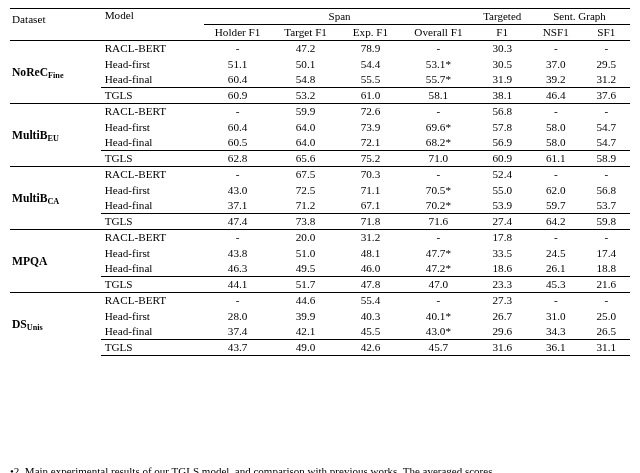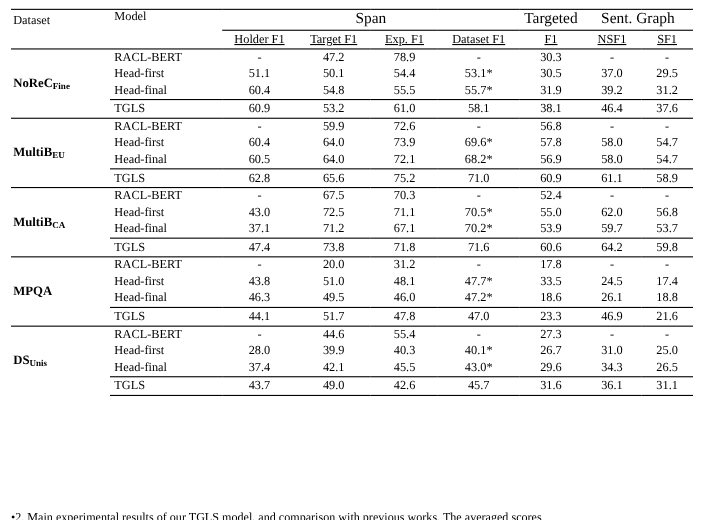--- a/index.html
+++ b/index.html
@@ -46,29 +46,28 @@
     padding-left: 4px !important;
   }
   
   .toprule td, .toprule th { border-top: 1.3px solid #000; }
   .botrule td { border-bottom: 1.3px solid #000; }
   .midrule td, .midrule th { border-bottom: 0.8px solid #000; }
   .grouprule td { border-top: 0.6px solid #000; }
 
   .hdr-group {
     border-bottom: 0.6px solid #000;
-    font-size: 14px;
+    font-size: 11px;
   }
   .hdr-row td {
     padding-bottom: 3px;
   }
   .hdr-row2 td {
     padding-bottom: 3px;
     padding-top: 2px;
-    text-decoration: underline;
   }
   .bold { font-weight: bold; }
   .dsname {
     font-weight: bold;
     font-size: 11.6px;
   }
   .dsname sub {
     font-weight: bold;
     font-size: 8.2px;
     vertical-align: baseline;
@@ -112,21 +111,21 @@
         <td class="col-dataset" rowspan="2" style="vertical-align:top;padding-top:4px;">Dataset</td>
         <td class="col-model" rowspan="2" style="vertical-align:top;padding-top:0;">Model</td>
         <td colspan="4" class="hdr-group">Span</td>
         <td colspan="1" class="hdr-group">Targeted</td>
         <td colspan="2" class="hdr-group">Sent. Graph</td>
       </tr>
       <tr class="midrule hdr-row2">
         <td>Holder F1</td>
         <td>Target F1</td>
         <td>Exp. F1</td>
-        <td>Dataset F1</td>
+        <td>Overall F1</td>
         <td>F1</td>
         <td>NSF1</td>
         <td>SF1</td>
       </tr>
     </tbody>
     <tbody id="body-rows">
         <tr class="grouprule grp-top">
           <td class="col-dataset" rowspan="4" style="vertical-align: middle;"><span class="dsname">NoReC<sub>Fine</sub></span></td>
           <td class="col-model">RACL-BERT</td>
           <td>-</td>
@@ -238,21 +237,21 @@
           <td>53.9</td>
           <td>59.7</td>
           <td>53.7</td>
         </tr>
         <tr class="thinrule-top" style="border-top: 0.6px solid rgb(0, 0, 0);">
           <td class="col-model">TGLS</td>
           <td class="bold">47.4</td>
           <td class="bold">73.8</td>
           <td class="bold">71.8</td>
           <td class="bold">71.6</td>
-          <td class="bold">60.6</td>
+          <td class="bold">27.4</td>
           <td class="bold">64.2</td>
           <td class="bold">59.8</td>
         </tr>
         <tr class="grouprule grp-top">
           <td class="col-dataset" rowspan="4" style="vertical-align: middle;"><span class="dsname">MPQA</span></td>
           <td class="col-model">RACL-BERT</td>
           <td>-</td>
           <td>20.0</td>
           <td>31.2</td>
           <td>-</td>
@@ -280,21 +279,21 @@
           <td>26.1</td>
           <td>18.8</td>
         </tr>
         <tr class="thinrule-top" style="border-top: 0.6px solid rgb(0, 0, 0);">
           <td class="col-model">TGLS</td>
           <td>44.1</td>
           <td class="bold">51.7</td>
           <td>47.8</td>
           <td>47.0</td>
           <td>23.3</td>
-          <td class="bold">46.9</td>
+          <td class="bold">45.3</td>
           <td class="bold">21.6</td>
         </tr>
         <tr class="grouprule grp-top">
           <td class="col-dataset" rowspan="4" style="vertical-align: middle;"><span class="dsname">DS<sub>Unis</sub></span></td>
           <td class="col-model">RACL-BERT</td>
           <td>-</td>
           <td>44.6</td>
           <td>55.4</td>
           <td>-</td>
           <td>27.3</td>

